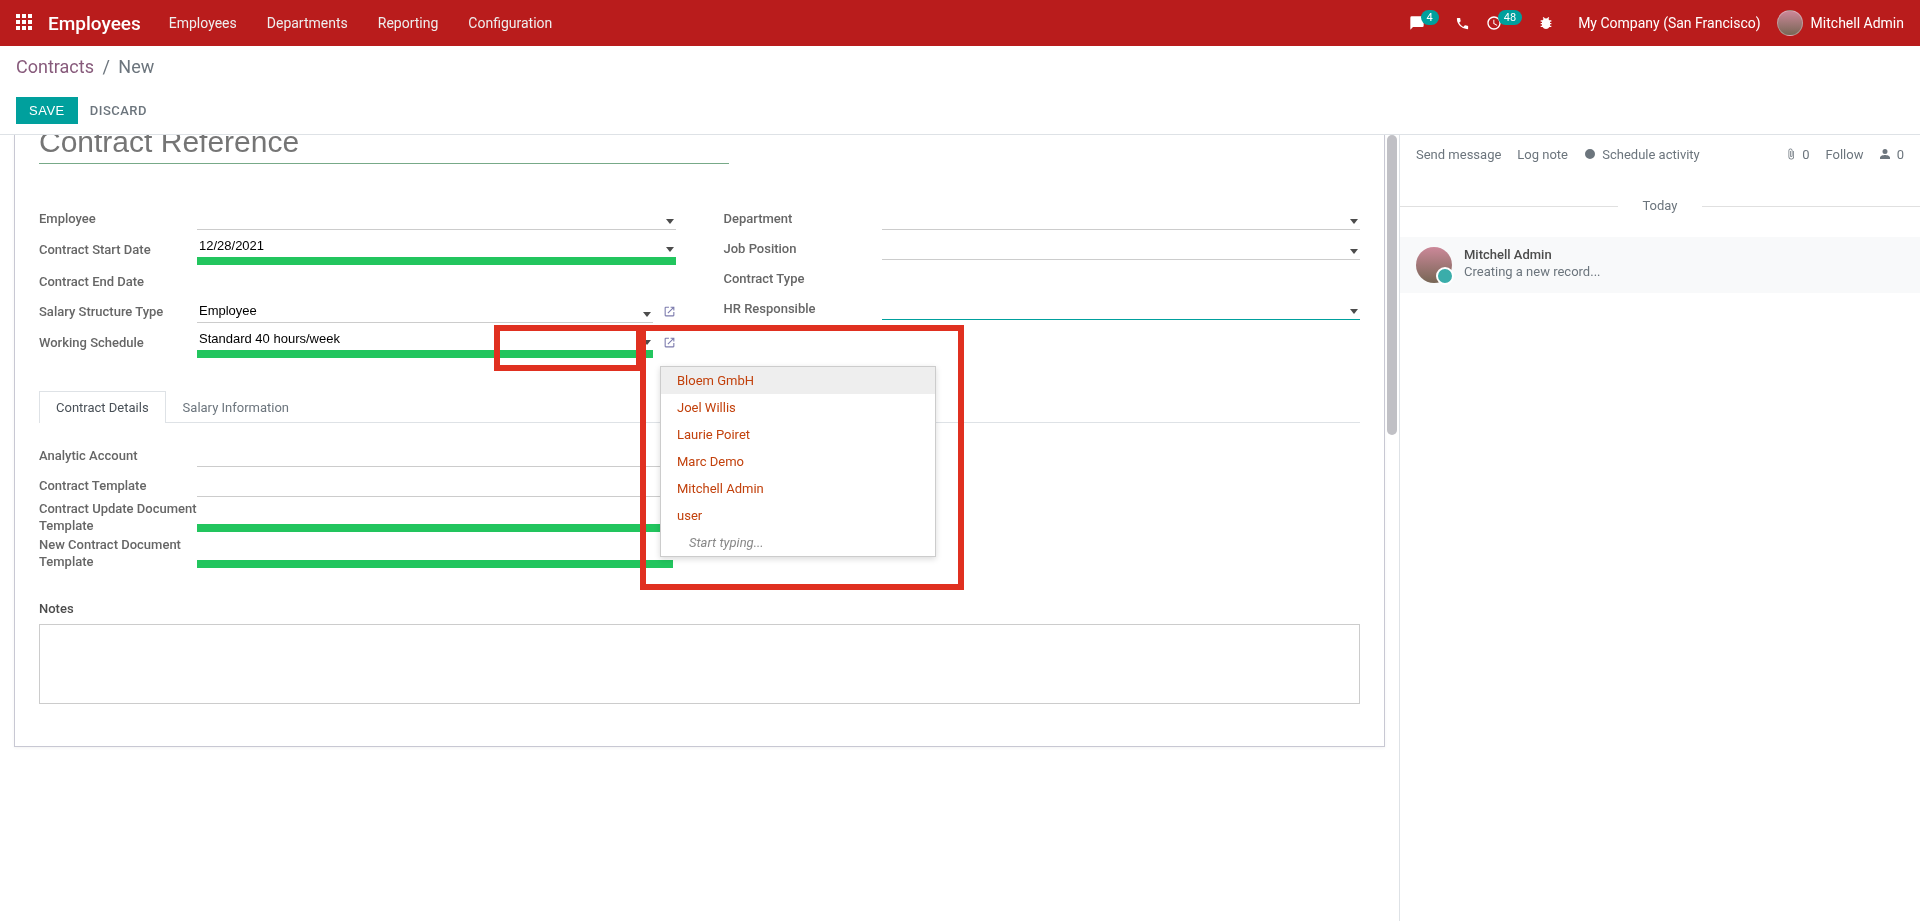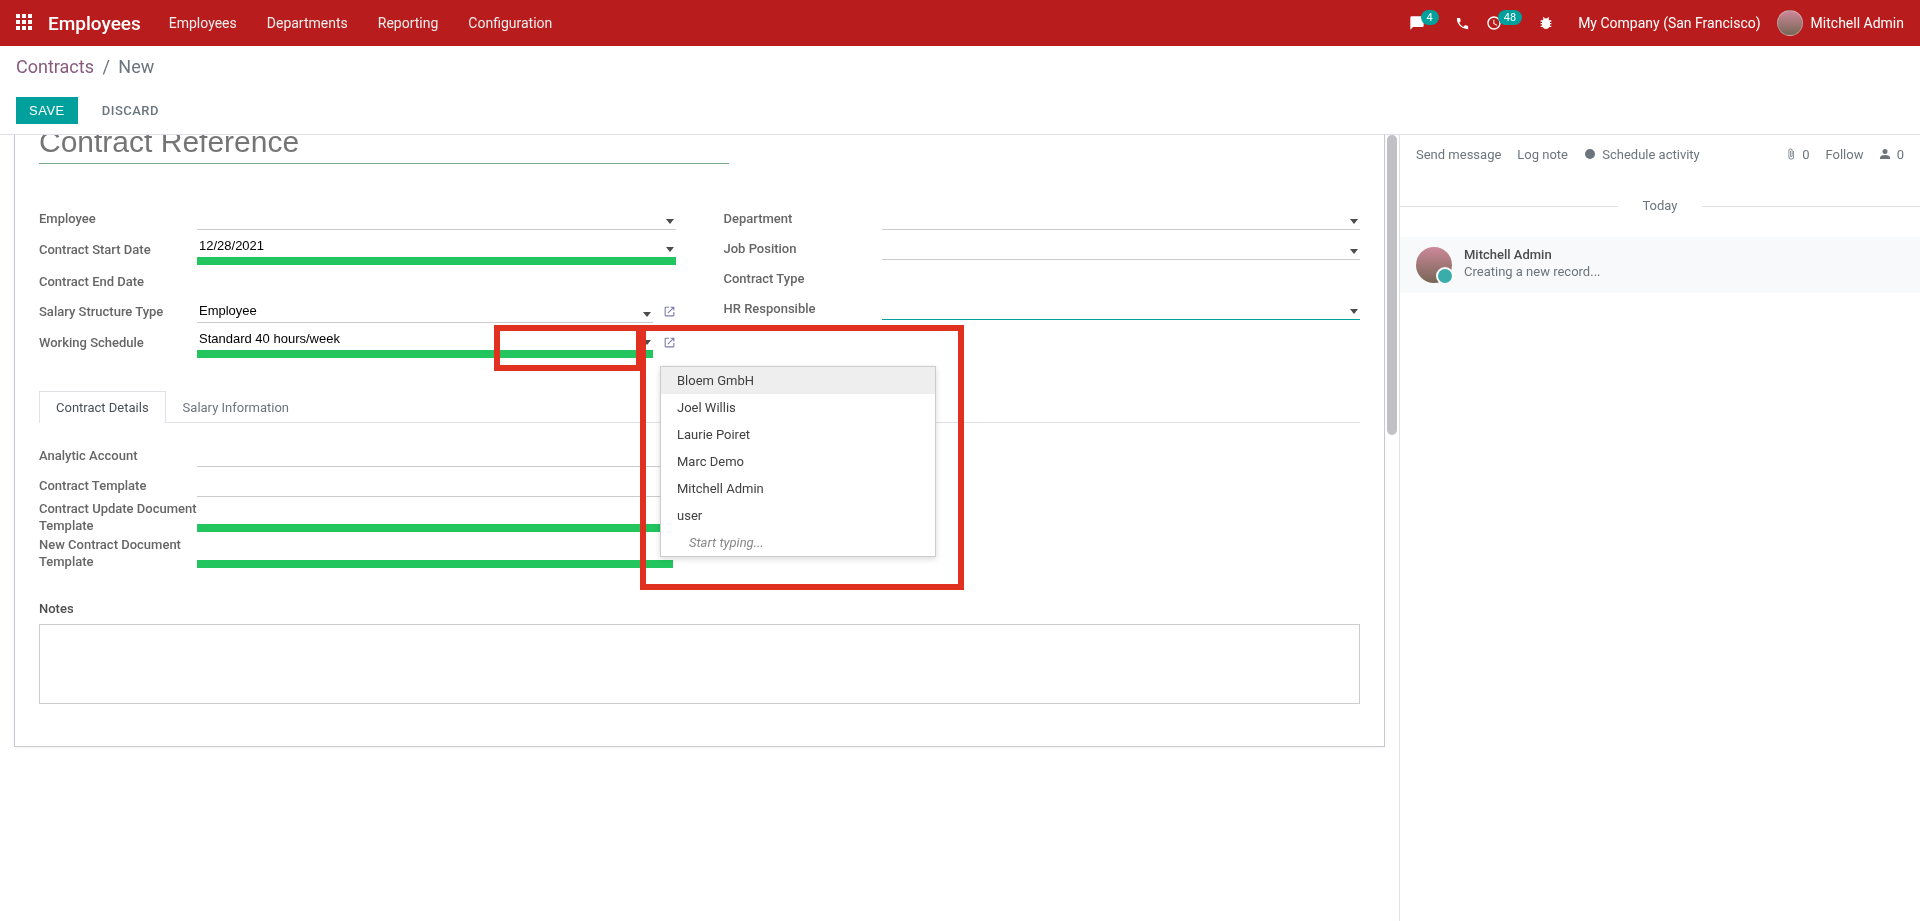--- a/index.html
+++ b/index.html
@@ -16,21 +16,21 @@
 .topnav .badge { background:#00a09d; color:#fff; border-radius:10px; font-size:11px; padding:1px 6px; margin-left:-4px; position:relative; top:-6px;}
 .topnav .company { margin:0 16px; cursor:pointer; font-size:14px;}
 .topnav .avatar { width:26px; height:26px; border-radius:50%; background:linear-gradient(#c89, #765); margin-right:8px; display:inline-block; vertical-align:middle; border:1px solid rgba(255,255,255,.3);}
 .topnav .user { display:flex; align-items:center; cursor:pointer; font-size:14px;}
 
 
 .cp { padding: 10px 16px; border-bottom:1px solid #dee2e6;}
 .breadcrumb { font-size:18px; color:#875a7b; margin-bottom:10px;}
 .breadcrumb .sep { color:#6c757d; margin:0 4px;}
 .breadcrumb .cur { color:#6c757d;}
-.btn-row { display:flex; gap:24px; align-items:center; margin-top:20px;}
+.btn-row { display:flex; gap:12px; align-items:center; margin-top:20px;}
 .btn-primary { background:#00a09d; border:1px solid #00a09d; color:#fff; padding:5px 12px; font-size:13px; font-weight:500; cursor:pointer; letter-spacing:.5px;}
 .btn-link { color:#6c757d; padding:5px 0; font-size:13px; cursor:pointer; font-weight:500; letter-spacing:.5px;}
 
 
 .main-wrap { display:flex; height: calc(100vh - 46px - 85px); }
 .form-area { flex:1; overflow-y:auto; border-right:1px solid #dee2e6; position:relative;}
 .form-sheet { background:#fff; padding: 0 24px 24px; margin:0 14px 14px; border:1px solid #c8c8d3; border-top:none; box-shadow: 0 1px 3px rgba(0,0,0,.05);}
 .scrollbar-v { position:absolute; right:2px; top:0; width:10px; height:100%; }
 .scrollbar-v .thumb { background:#c0c0c5; width:10px; height:300px; border-radius:5px; position:absolute; top:0;}
 
@@ -72,21 +72,21 @@
 .chatter-date::after { right:0;}
 .msg { display:flex; padding:10px 16px; gap:12px; background:#f8f9fa;}
 .msg .avatar-sm { width:36px; height:36px; border-radius:50%; background:linear-gradient(#c89,#765); flex-shrink:0; position:relative;}
 .msg .avatar-sm::after { content:""; position:absolute; bottom:-2px; right:-2px; width:14px; height:14px; background:#3aadaa; border-radius:50%; border:2px solid #fff;}
 .msg-body .author { font-weight:500; color:#4c4c4c; margin-bottom:2px;}
 .msg-body .text { color:#6c757d;}
 
 
 .hr-highlight { position:absolute; border:6px solid #e03020; z-index:40; pointer-events:none;}
 .dropdown-menu { position:absolute; background:#fff; border:1px solid #ccc; box-shadow:0 2px 6px rgba(0,0,0,.15); z-index:50; width:276px;}
-.dropdown-menu .item { padding:6px 16px; cursor:pointer; font-size:13px; color:#404040;}
+.dropdown-menu .item { padding:6px 16px; cursor:pointer; font-size:13px; color:#c2410c;}
 .dropdown-menu .item:hover, .dropdown-menu .item.hover { background:#eee;}
 .dropdown-menu .item.hint { color:#888; font-style:italic; padding-left:28px;}
 
 svg { display:block;}
 .svg-ico { fill:currentColor;}
 </style>
 </head>
 <body>
 
 <div class="topnav">

